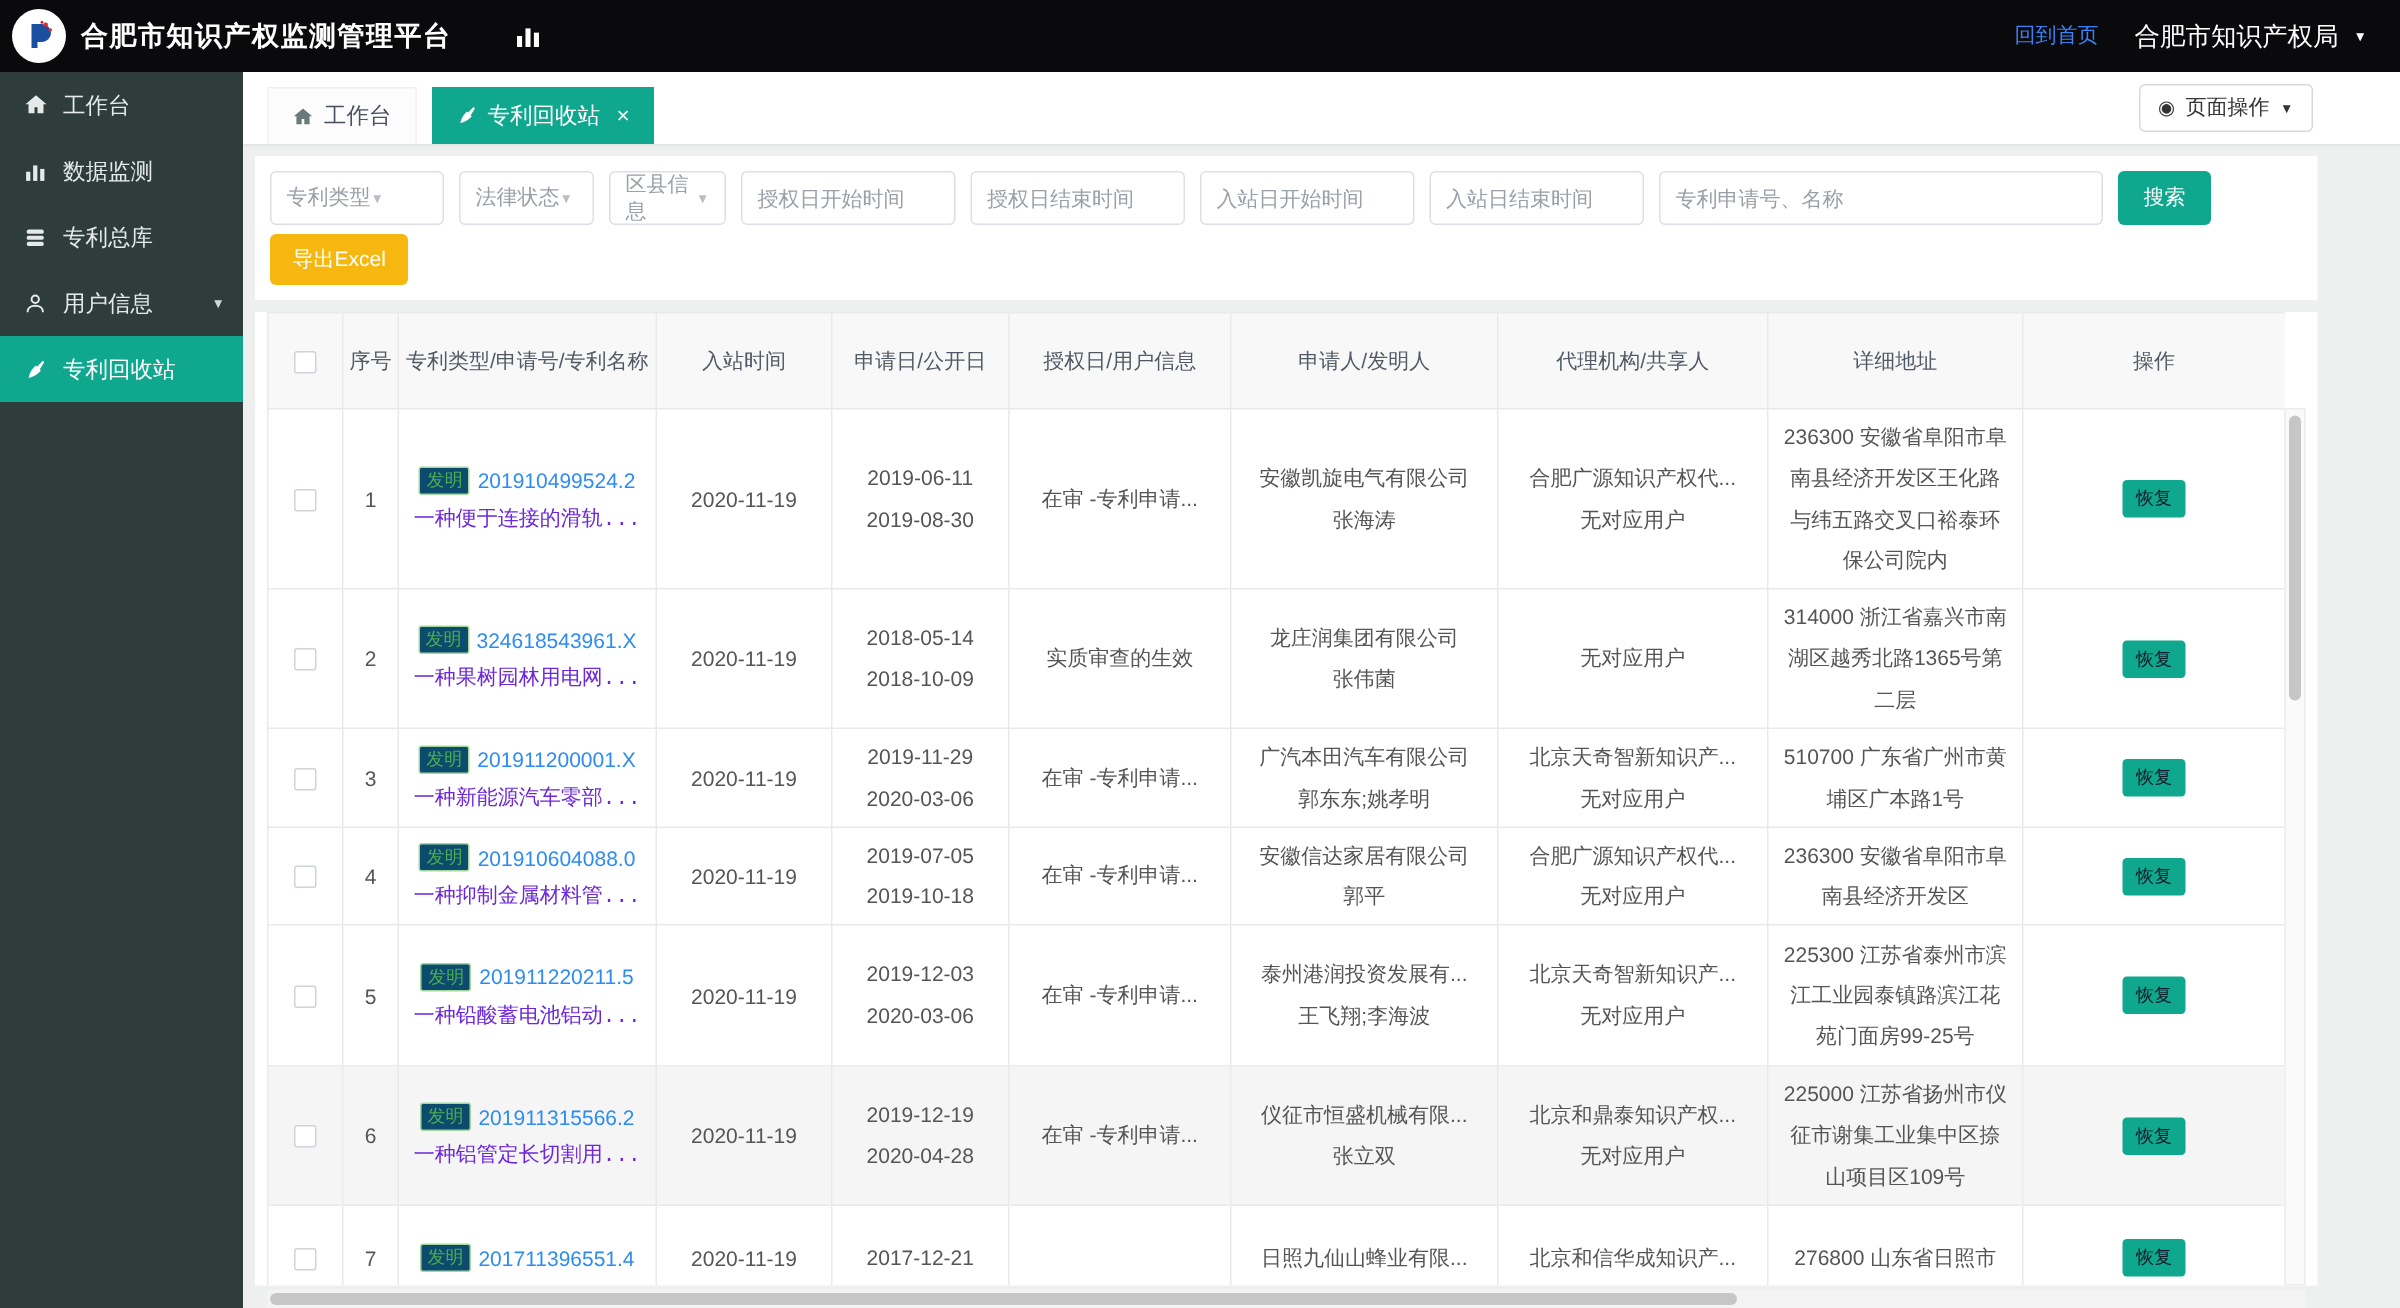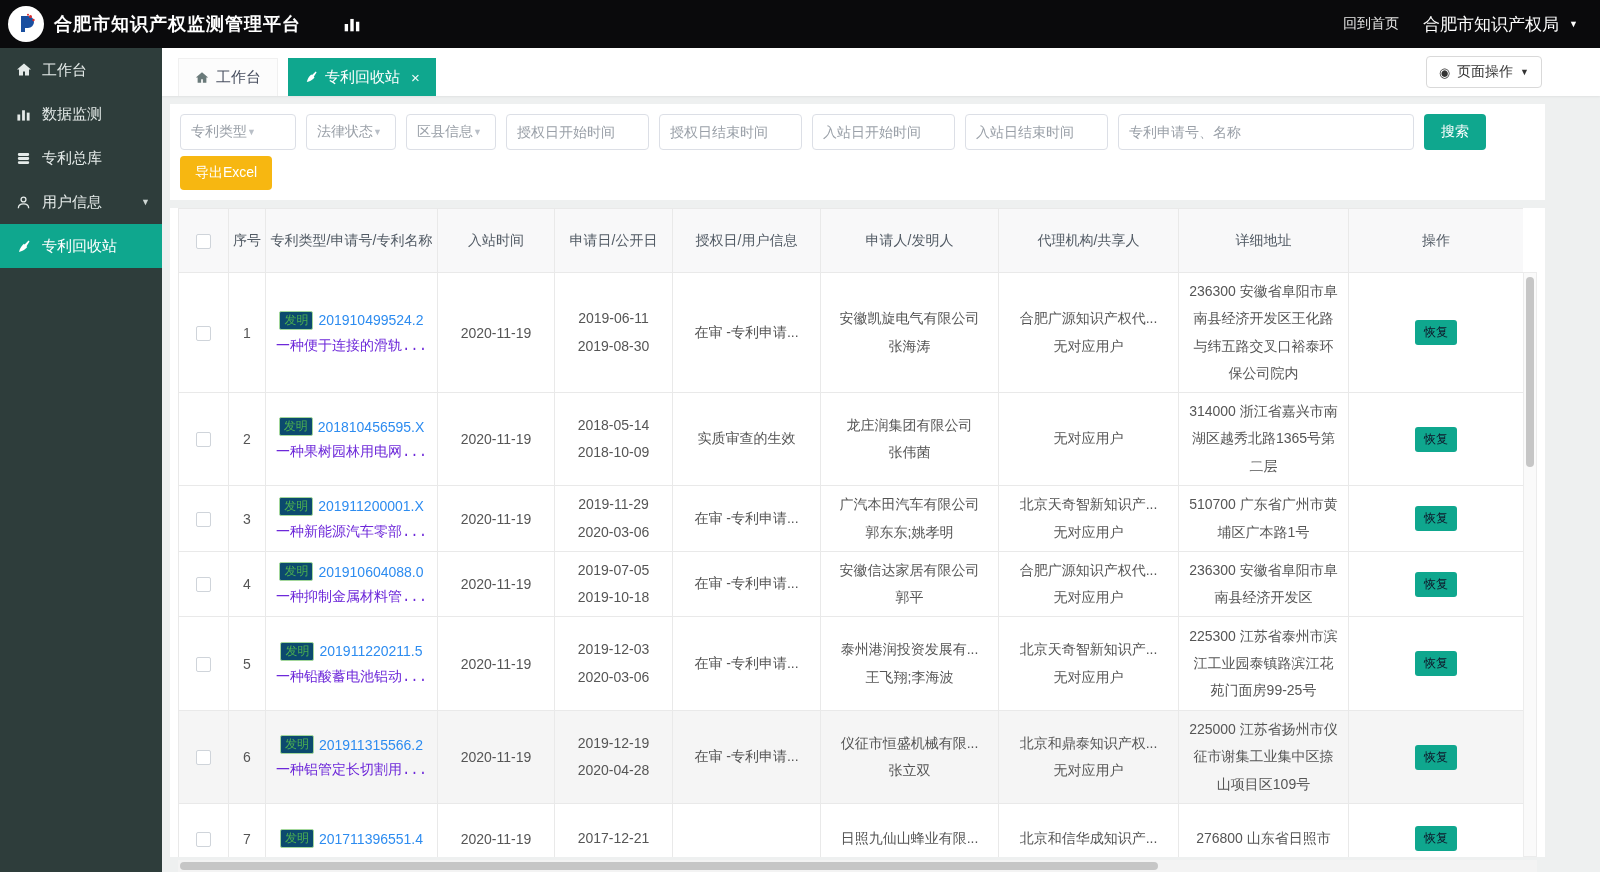--- a/index.html
+++ b/index.html
@@ -5,21 +5,21 @@
   * { margin:0; padding:0; box-sizing:border-box; }
   html,body { width:1600px; height:872px; overflow:hidden; }
   body { font-family:"Liberation Sans","DejaVu Sans",sans-serif; background:#eef0f0; color:#555; font-size:14px; }
 
   
   .topbar { position:fixed; top:0; left:0; right:0; height:48px; background:#0a0a0c; display:flex; align-items:center; padding:0 22px 0 8px; color:#fff; z-index:20; }
   .logo { width:36px; height:36px; background:#fff; border-radius:50%; display:flex; align-items:center; justify-content:center; flex:0 0 auto; }
   .app-title { font-size:18px; font-weight:bold; margin-left:10px; letter-spacing:1px; }
   .top-chart { margin-left:42px; display:flex; color:#fff; }
   .top-spacer { flex:1; }
-  .home-link { color:#e5e5e5; font-size:14px; text-decoration:none; margin-right:24px; cursor:pointer; }
+  .home-link { color:#3b82f6; font-size:14px; text-decoration:none; margin-right:24px; cursor:pointer; }
   .org { display:flex; align-items:center; gap:10px; font-size:17px; cursor:pointer; }
   .caret { font-size:9px; line-height:1; }
 
   
   .sidebar { position:fixed; top:48px; left:0; bottom:0; width:162px; background:#2e3d3b; z-index:10; }
   .side-item { height:44px; display:flex; align-items:center; padding:0 15px; color:#e4eae8; font-size:15px; cursor:pointer; position:relative; }
   .side-item .ic { width:17px; height:17px; margin-right:10px; display:flex; align-items:center; justify-content:center; }
   .side-item.active { background:#0fa78e; color:#fff; }
   .side-item .item-caret { position:absolute; right:12px; font-size:9px; color:#cfd8d5; }
 
@@ -36,21 +36,21 @@
   .content { flex:1; padding:8px 55px 0 8px; overflow:hidden; display:flex; flex-direction:column; }
   .card { background:#fff; }
 
   
   .filter-card { padding:10px; margin-bottom:8px; flex:0 0 auto; }
   .filter-row { display:flex; gap:10px; }
   .fselect { height:36px; border:1px solid #dcdfe6; border-radius:4px; background:#fff; color:#9aa0a8; display:flex; align-items:center; justify-content:flex-start; padding:0 10px; cursor:pointer; }
   .fselect .sel-caret { font-size:9px; color:#b9bfc7; }
   .finput { height:36px; border:1px solid #dcdfe6; border-radius:4px; padding:0 10px; font:inherit; color:#333; outline:none; }
   .finput::placeholder { color:#9aa0a8; }
-  .w-type{width:116px} .w-law{width:90px} .w-dist{width:90px} .w-date{width:143px} .w-name{width:296px}
+  .w-type{width:116px} .w-law{width:90px} .w-dist{width:78px} .w-date{width:143px} .w-name{width:296px}
   .btn-search { width:62px; height:36px; background:#0fa78e; color:#fff; border:none; border-radius:4px; font:inherit; cursor:pointer; }
   .btn-export { margin-top:6px; height:34px; padding:0 15px; background:#f7b711; color:#fff; border:none; border-radius:4px; font:inherit; cursor:pointer; }
 
   
   .table-card { flex:0 0 auto; height:649px; padding:0 8px; overflow:hidden; }
   .table-area { display:flex; height:649px; }
   .tbl-clip { width:1345px; overflow:hidden; }
   table { border-collapse:collapse; table-layout:fixed; width:1345px; font-size:14px; }
   th,td { border:1px solid #e9e9e9; text-align:center; vertical-align:middle; color:#555; padding:2px 4px; }
   thead th { background:#f8f8f9; height:64px; font-weight:normal; color:#515a64; line-height:1.6; }
@@ -265,21 +265,21 @@
                   </td>
     <td class="c-addr">236300 安徽省阜阳市阜南县经济开发区王化路与纬五路交叉口裕泰环保公司院内</td>
     <td><button class="btn-restore">恢复</button></td>
   </tr>
                 <tr class="row-1">
     <td><input type="checkbox" style=""></td>
     <td>2</td>
     <td>
       <div class="pline">
                       <span class="badge">发明</span>
-                      <a class="plink">201810456595.X</a>
+                      <a class="plink">324618543961.X</a>
                     </div>
       <div class="pname">一种果树园林用电网...</div>
     </td>
     <td>2020-11-19</td>
     <td class="two">
                     <div>2018-05-14</div>
                     <div>2018-10-09</div>
                   </td>
     <td class="two">
                     <div>实质审查的生效</div>

